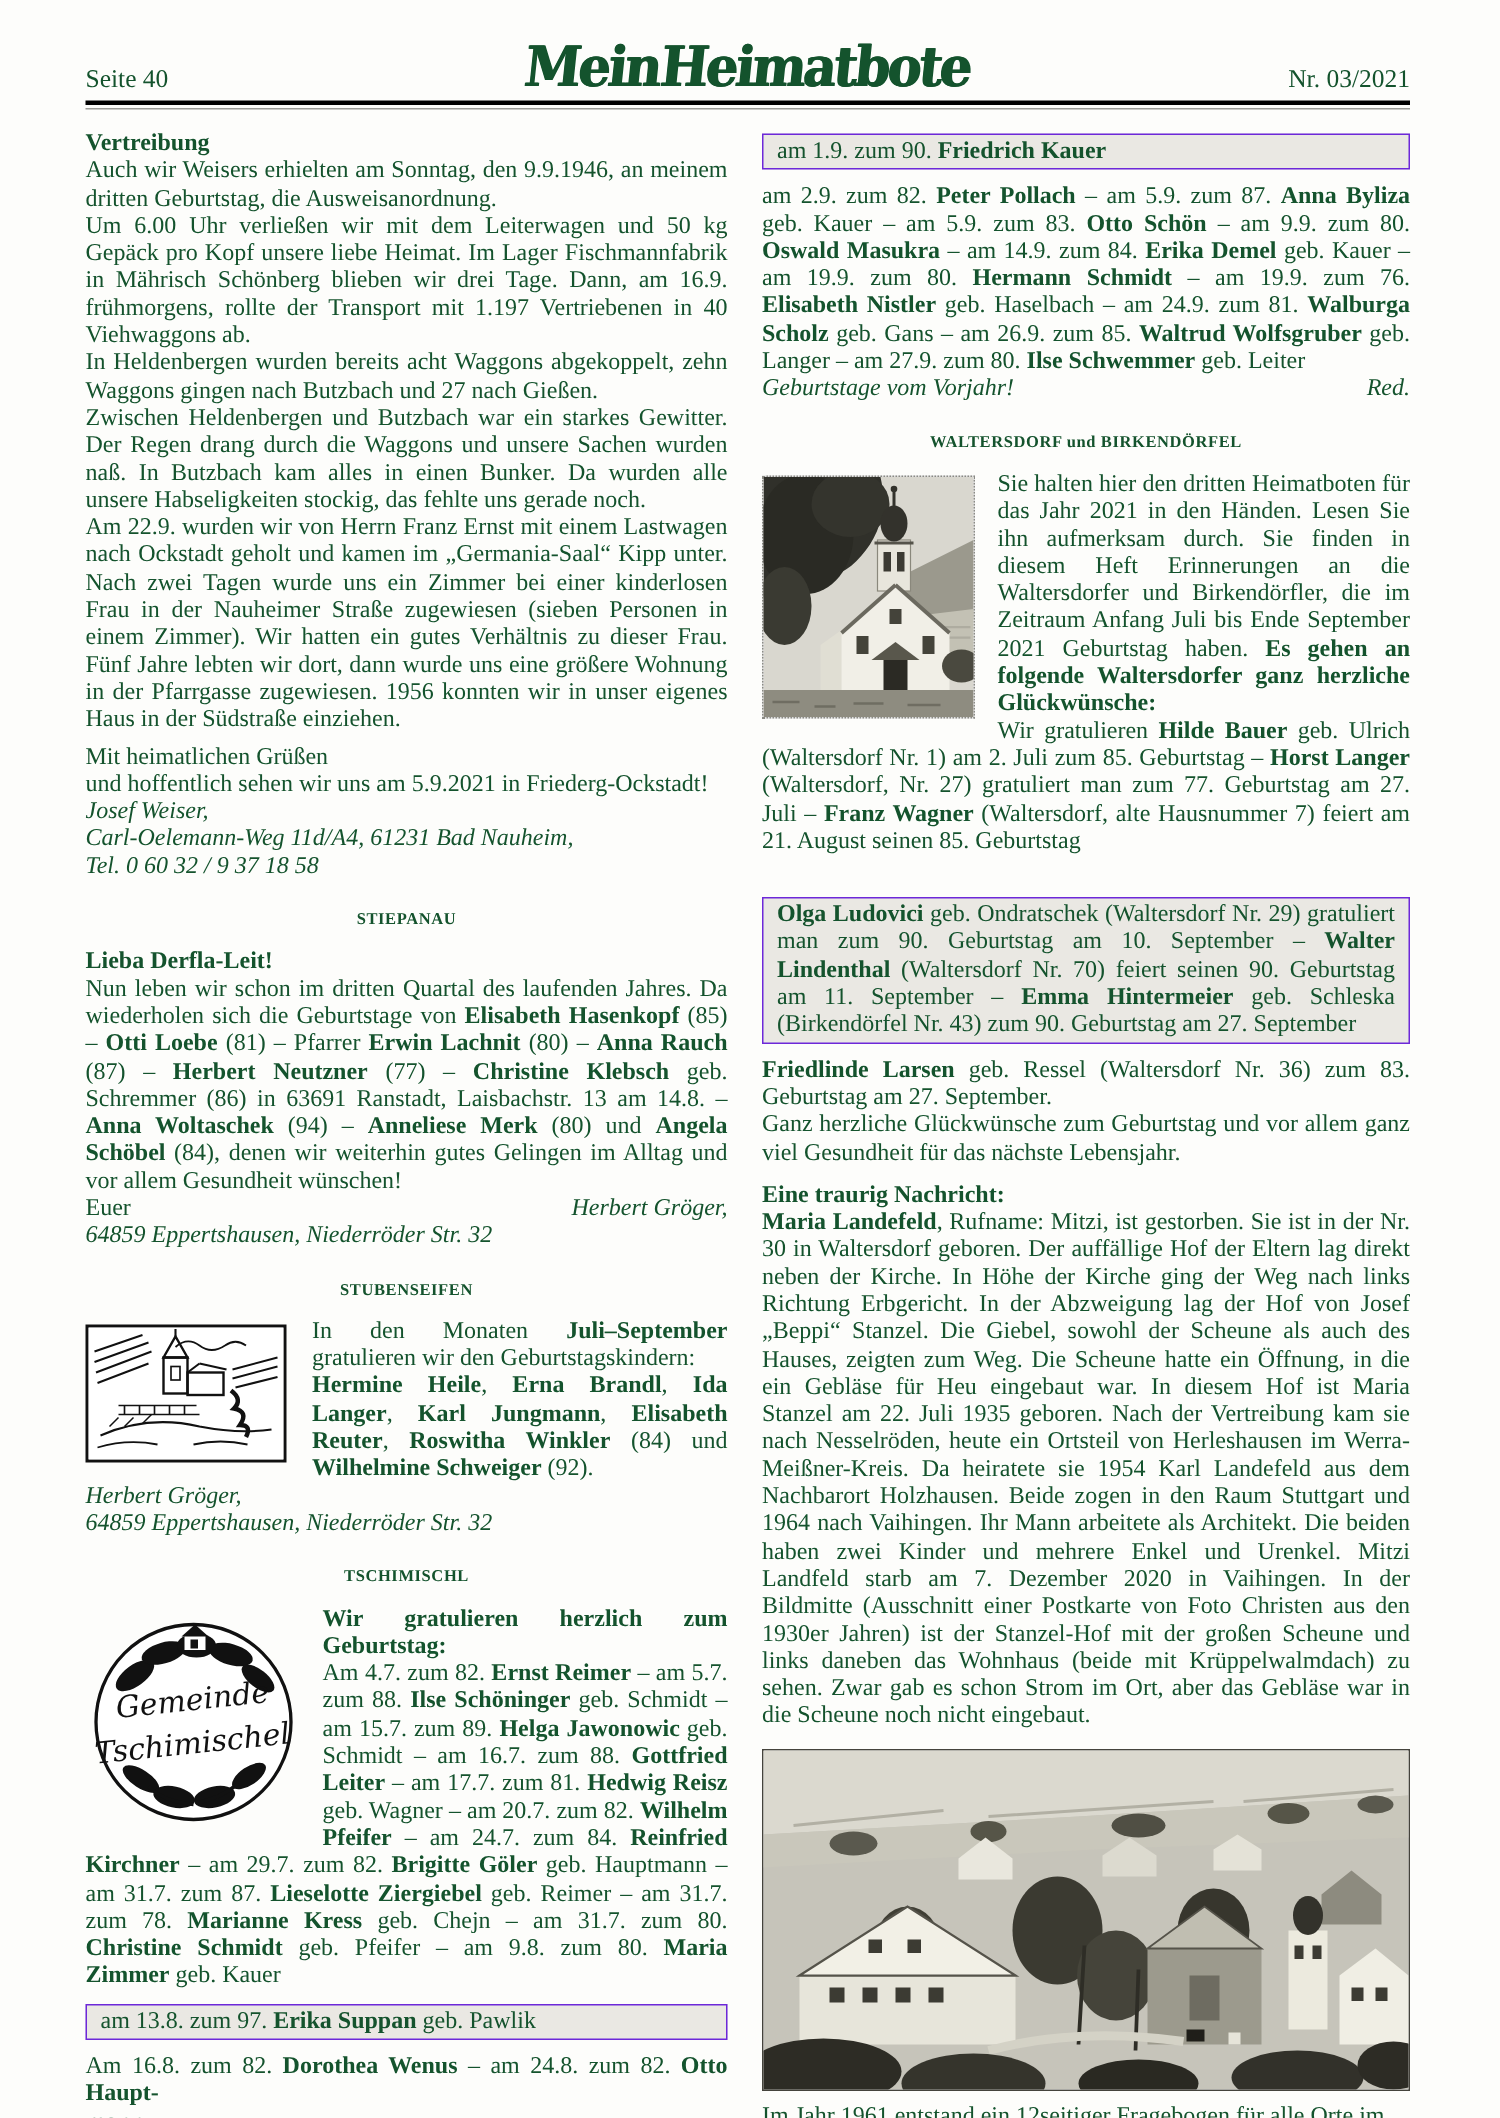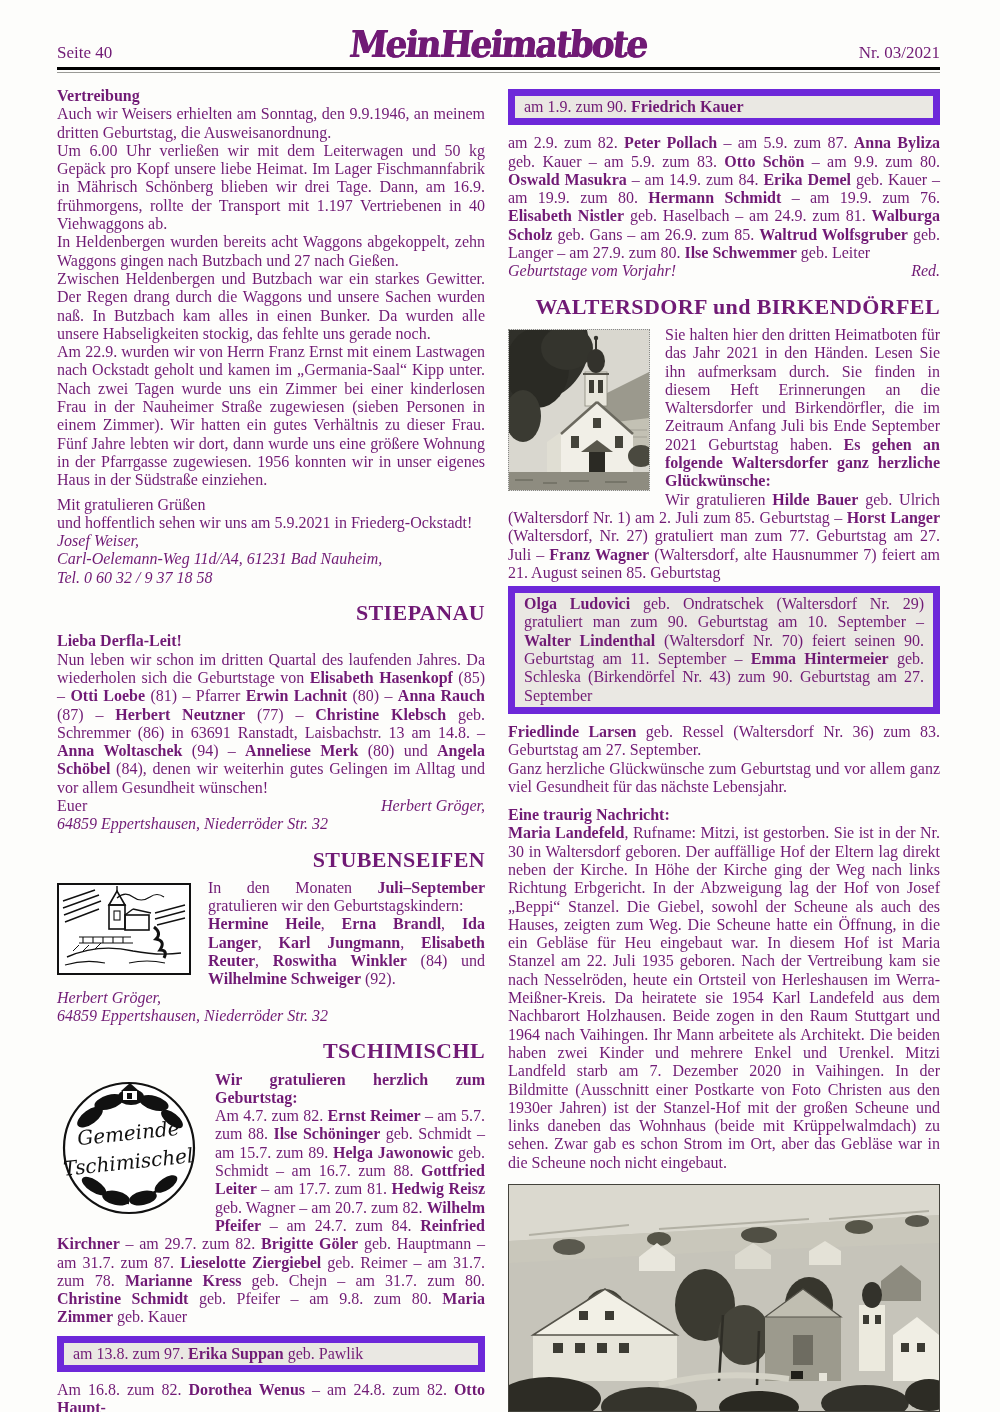--- a/index.html
+++ b/index.html
@@ -1,17 +1,17 @@
 <!DOCTYPE html>
 <html lang="de"><head>
 <meta charset="utf-8">
 <style>
   html,body{margin:0;padding:0;background:#e5e5e5;}
   .page{
-    width:1000px;height:1412px;margin:0 auto;background:#fdfdfb;color:#701a75;
+    width:1000px;height:1412px;margin:0 auto;background:#fdfdfb;color:#14532d;
     font-family:"Liberation Serif","DejaVu Serif",serif;position:relative;overflow:hidden;
   }
   
   .header{padding:26px 60px 0 57px;}
   .mast-grid{display:grid;grid-template-columns:1fr auto 1fr;align-items:end;}
   .page-num{font-size:17px;justify-self:start;padding-bottom:2px;}
   .issue{font-size:17px;justify-self:end;padding-bottom:2px;margin-left:12px;}
   .masthead{
     display:inline-block;font-family:"DejaVu Serif",serif;font-weight:bold;font-size:37px;line-height:1;
     transform:skewX(-6deg) scaleX(.92);letter-spacing:-2px;word-spacing:-10px;
@@ -19,26 +19,26 @@
   }
   .rules{margin-top:2px;border-top:3px solid #000;border-bottom:1px solid #9a9a96;height:2px;}
   
   .cols{display:flex;gap:23px;padding:14px 60px 0 57px;}
   .col{font-size:16px;line-height:18.3px;text-align:justify;}
   .col-left{width:428px;}
   .col-right{width:432px;}
   p{margin:0;}
   .section{display:flow-root;}
   .bold-head{font-weight:bold;}
-  .section-head{text-align:right;font-weight:bold;font-size:22px;letter-spacing:.4px;margin:17px 0 10px;}
+  .section-head{text-align:center;font-weight:bold;font-size:11px;letter-spacing:.4px;margin:17px 0 10px;}
   .sig-line{text-align:left;font-style:italic;}
   .euer-row{display:flex;justify-content:space-between;}
   .euer-row .plain{font-style:normal;}
   .closing{margin-top:6px;}
-  .graybox{background:#eae8e3;border:7px solid #6d28d9;padding:2px 9px;margin:9px 0;}
+  .graybox{background:#eae8e3;border:1px solid #6d28d9;padding:2px 9px;margin:9px 0;}
   .vorjahr{display:flex;justify-content:space-between;font-style:italic;}
   
   figure{margin:0;}
   .sketch-fig{float:left;border:2px solid #111;background:#fff;margin:4px 17px 3px 0;line-height:0;}
   .seal-fig{float:left;margin:2px 16px 2px 2px;line-height:0;}
   .photo-fig{float:left;border:1px dotted #8a8a84;background:#ddd;margin:3px 15px 4px 0;line-height:0;}
   .village-fig{border:1px solid #44433c;margin:12px 0 8px;line-height:0;width:430px;}
   svg{display:block;}
 </style>
 </head>
@@ -59,21 +59,21 @@
 
     <div class="col col-left">
 
       <div class="section">
         <p class="bold-head">Vertreibung</p>
         <p>Auch wir Weisers erhielten am Sonntag, den 9.9.1946, an meinem dritten Geburtstag, die Ausweisanordnung.</p>
         <p>Um 6.00 Uhr verließen wir mit dem Leiterwagen und 50 kg Gepäck pro Kopf unsere liebe Heimat. Im Lager Fischmannfabrik in Mährisch Schönberg blieben wir drei Tage. Dann, am 16.9. frühmorgens, rollte der Transport mit 1.197 Vertriebenen in 40 Viehwaggons ab.</p>
         <p>In Heldenbergen wurden bereits acht Waggons abgekoppelt, zehn Waggons gingen nach Butzbach und 27 nach Gießen.</p>
         <p>Zwischen Heldenbergen und Butzbach war ein starkes Gewitter. Der Regen drang durch die Waggons und unsere Sachen wurden naß. In Butzbach kam alles in einen Bunker. Da wurden alle unsere Habseligkeiten stockig, das fehlte uns gerade noch.</p>
         <p>Am 22.9. wurden wir von Herrn Franz Ernst mit einem Lastwagen nach Ockstadt geholt und kamen im „Germania-Saal“ Kipp unter. Nach zwei Tagen wurde uns ein Zimmer bei einer kinderlosen Frau in der Nauheimer Straße zugewiesen (sieben Personen in einem Zimmer). Wir hatten ein gutes Verhältnis zu dieser Frau. Fünf Jahre lebten wir dort, dann wurde uns eine größere Wohnung in der Pfarrgasse zugewiesen. 1956 konnten wir in unser eigenes Haus in der Südstraße einziehen.</p>
-        <p class="closing">Mit gratulieren Grüßen</p>
+        <p class="closing">Mit heimatlichen Grüßen</p>
         <p>und hoffentlich sehen wir uns am 5.9.2021 in Friederg-Ockstadt!</p>
         <p class="sig-line">Josef Weiser,</p>
         <p class="sig-line">Carl-Oelemann-Weg 11d/A4, 61231 Bad Nauheim,</p>
         <p class="sig-line">Tel. 0 60 32 / 9 37 18 58</p>
       </div>
 
       <div class="section">
         <p class="section-head">STIEPANAU</p>
         <p class="bold-head">Lieba Derfla-Leit!</p>
         <p>Nun leben wir schon im dritten Quartal des laufenden Jahres. Da wiederholen sich die Geburtstage von <span style="font-weight: bold;">Elisabeth Hasenkopf</span> (85) – <span style="font-weight: bold;">Otti Loebe</span> (81) – Pfarrer <span style="font-weight: bold;">Erwin Lachnit</span> (80) – <span style="font-weight: bold;">Anna Rauch</span> (87) – <span style="font-weight: bold;">Herbert Neutzner</span> (77) – <span style="font-weight: bold;">Christine Klebsch</span> geb. Schremmer (86) in 63691 Ranstadt, Laisbachstr. 13 am 14.8. – <span style="font-weight: bold;">Anna Woltaschek</span> (94) – <span style="font-weight: bold;">Anneliese Merk</span> (80) und <span style="font-weight: bold;">Angela Schöbel</span> (84), denen wir weiterhin gutes Gelingen im Alltag und vor allem Gesundheit wünschen!</p>
@@ -182,21 +182,21 @@
             <rect x="106" y="106" width="8" height="12" fill="#44433a"></rect>
             <rect x="84" y="88" width="8" height="10" fill="#44433a"></rect>
             <polygon points="72,122 88,110 104,122" fill="#59574c"></polygon>
             <rect x="80" y="122" width="16" height="26" fill="#2b2a24"></rect>
             <rect x="0" y="142" width="140" height="18" fill="#8e8c80"></rect>
             <path d="M6,150 h18 M34,153 h14 M60,151 h20 M96,152 h22" stroke="#6f6d62" stroke-width="1.6"></path>
             <ellipse cx="132" cy="126" rx="13" ry="11" fill="#4a493f"></ellipse>
           </svg>
         </figure>
         <p>Sie halten hier den dritten Heimatboten für das Jahr 2021 in den Händen. Lesen Sie ihn aufmerksam durch. Sie finden in diesem Heft Erinnerungen an die Waltersdorfer und Birkendörfler, die im Zeitraum Anfang Juli bis Ende September 2021 Geburtstag haben. <span style="font-weight: bold;">Es gehen an folgende Waltersdorfer ganz herzliche Glückwünsche:</span><br>Wir gratulieren <span style="font-weight: bold;">Hilde Bauer</span> geb. Ulrich (Waltersdorf Nr. 1) am 2. Juli zum 85. Geburtstag – <span style="font-weight: bold;">Horst Langer</span> (Waltersdorf, Nr. 27) gratuliert man zum 77. Geburtstag am 27. Juli – <span style="font-weight: bold;">Franz Wagner</span> (Waltersdorf, alte Hausnummer 7) feiert am 21. August seinen 85. Geburtstag</p>
-        <div class="graybox" style="clear:both;margin-top:4px;">
+        <div class="graybox" style="clear:both;margin-top:28px;">
           <p><span style="font-weight: bold;">Olga Ludovici</span> geb. Ondratschek (Waltersdorf Nr. 29) gratuliert man zum 90. Geburtstag am 10. September – <span style="font-weight: bold;">Walter Lindenthal</span> (Waltersdorf Nr. 70) feiert seinen 90. Geburtstag am 11. September – <span style="font-weight: bold;">Emma Hintermeier</span> geb. Schleska (Birkendörfel Nr. 43) zum 90. Geburtstag am 27. September</p>
         </div>
         <p><span style="font-weight: bold;">Friedlinde Larsen</span> geb. Ressel (Waltersdorf Nr. 36) zum 83. Geburtstag am 27. September.</p>
         <p>Ganz herzliche Glückwünsche zum Geburtstag und vor allem ganz viel Gesundheit für das nächste Lebensjahr.</p>
         <p class="bold-head" style="margin-top:10px;">Eine traurig Nachricht:</p>
         <p><span style="font-weight: bold;">Maria Landefeld</span>, Rufname: Mitzi, ist gestorben. Sie ist in der Nr. 30 in Waltersdorf geboren. Der auffällige Hof der Eltern lag direkt neben der Kirche. In Höhe der Kirche ging der Weg nach links Richtung Erbgericht. In der Abzweigung lag der Hof von Josef „Beppi“ Stanzel. Die Giebel, sowohl der Scheune als auch des Hauses, zeigten zum Weg. Die Scheune hatte ein Öffnung, in die ein Gebläse für Heu eingebaut war. In diesem Hof ist Maria Stanzel am 22. Juli 1935 geboren. Nach der Vertreibung kam sie nach Nesselröden, heute ein Ortsteil von Herleshausen im Werra-Meißner-Kreis. Da heiratete sie 1954 Karl Landefeld aus dem Nachbarort Holzhausen. Beide zogen in den Raum Stuttgart und 1964 nach Vaihingen. Ihr Mann arbeitete als Architekt. Die beiden haben zwei Kinder und mehrere Enkel und Urenkel. Mitzi Landfeld starb am 7. Dezember 2020 in Vaihingen. In der Bildmitte (Ausschnitt einer Postkarte von Foto Christen aus den 1930er Jahren) ist der Stanzel-Hof mit der großen Scheune und links daneben das Wohnhaus (beide mit Krüppelwalmdach) zu sehen. Zwar gab es schon Strom im Ort, aber das Gebläse war in die Scheune noch nicht eingebaut.</p>
 
         <figure class="village-fig">
           <svg width="430" height="226" viewBox="0 0 430 226">
             <rect x="0" y="0" width="430" height="226" fill="#c6c4ba"></rect>

